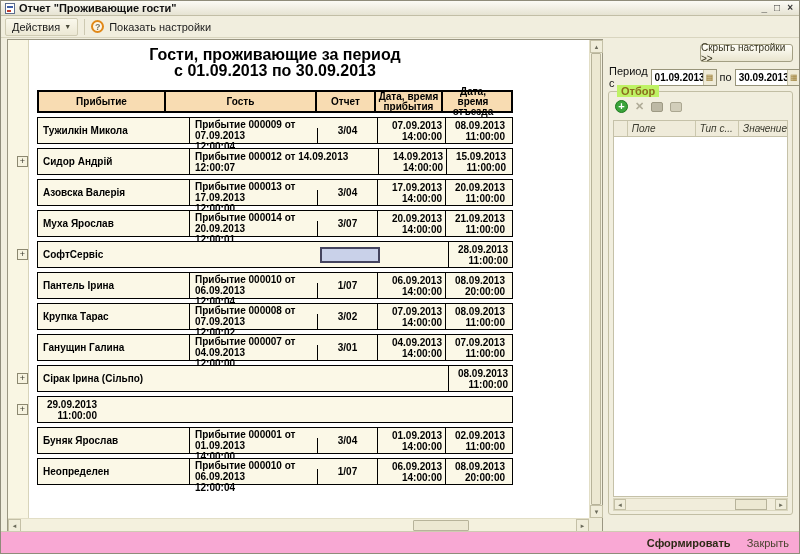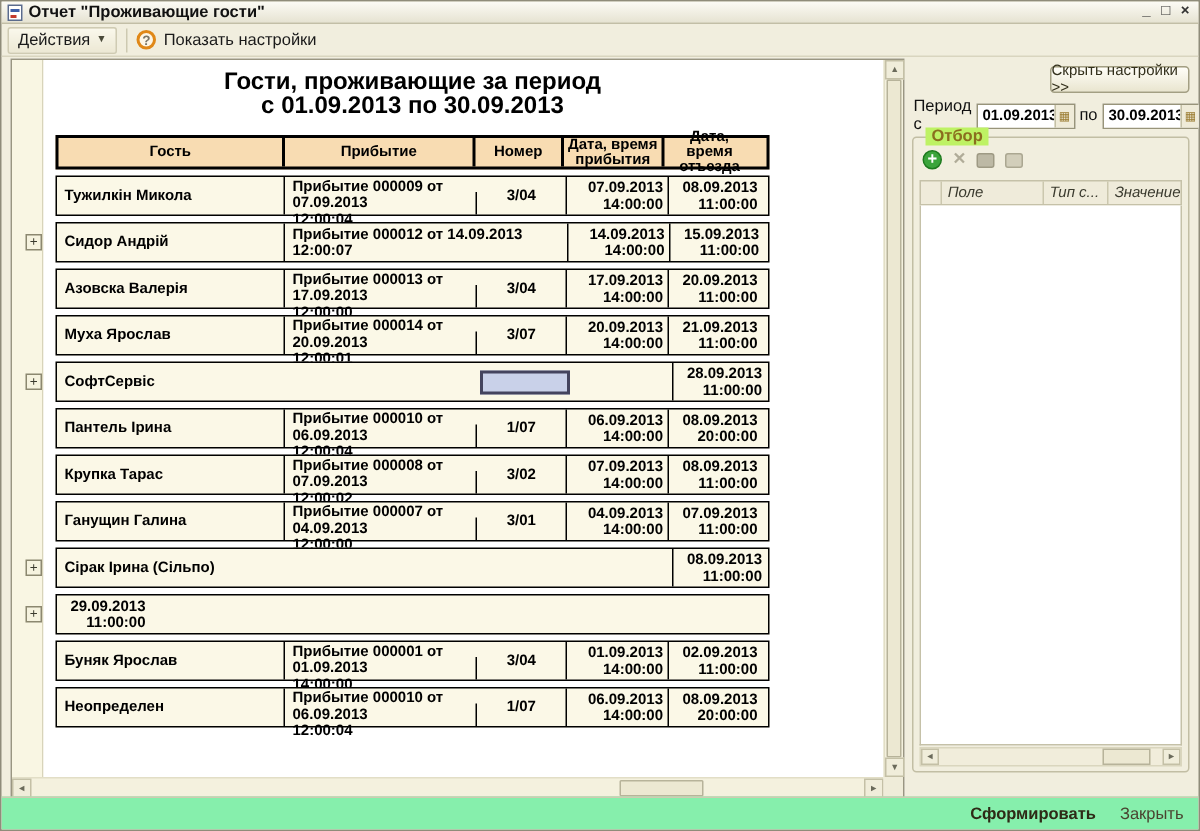--- a/index.html
+++ b/index.html
@@ -119,21 +119,21 @@
   .filter-scroll { position:absolute; bottom:3px; left:4px; right:4px; height:13px;
                    background:#F1EDDB; border:1px solid #DAD6BE; }
   .fs-btn { position:absolute; top:0; width:12px; height:11px; background:#F0EDDA; border:1px solid #C4C0A6;
             color:#6B6B5B; font-size:6px; display:flex; align-items:center; justify-content:center; }
   .fs-btn.left { left:0; } .fs-btn.right { right:0; }
   .fs-thumb { position:absolute; top:0; height:11px; right:20px; width:32px;
               background:#ECE8D2; border:1px solid #B7B39A; }
 
   
   .footer { position:absolute; left:0; right:0; bottom:0; height:22px;
-            border-top:1px solid #CFCBB2; background:#86efac;
+            border-top:1px solid #CFCBB2; background:#f9a8d4;
             display:flex; align-items:center; justify-content:flex-end; gap:16px; padding-right:10px; }
   .generate-btn { font-size:11px; font-weight:bold; color:#2E2A16; }
   .close-btn { font-size:11px; color:#4A4430; }
 </style>
 </head>
 <body>
 
 <div class="window">
 
   <div class="titlebar">
@@ -159,23 +159,23 @@
   <div class="content">
 
     <div class="report-widget">
       <div class="group-margin"></div>
       <div class="page">
         <div class="sheet">
           <div class="rtitle first">Гости, проживающие за период</div>
           <div class="rtitle">с 01.09.2013 по 30.09.2013</div>
           <div class="rtable">
             <div class="thead" id="thead">
+                <div class="hcell h2">Прибытие</div>
                 <div class="hcell h1">Гость</div>
-                <div class="hcell h2">Прибытие</div>
-                <div class="hcell h3">Номер</div>
+                <div class="hcell h3">Отчет</div>
                 <div class="hcell h4">Дата, время прибытия</div>
                 <div class="hcell h5">Дата, время отъезда</div>
               </div>
             <div id="rows">
                 <div class="trow">
                   <div class="cell cname">Тужилкін Микола</div>
                   <div class="cell carr">
                     <span class="ln">Прибытие 000009 от 07.09.2013</span>
                     <span class="ln">12:00:04</span>
                   </div>

